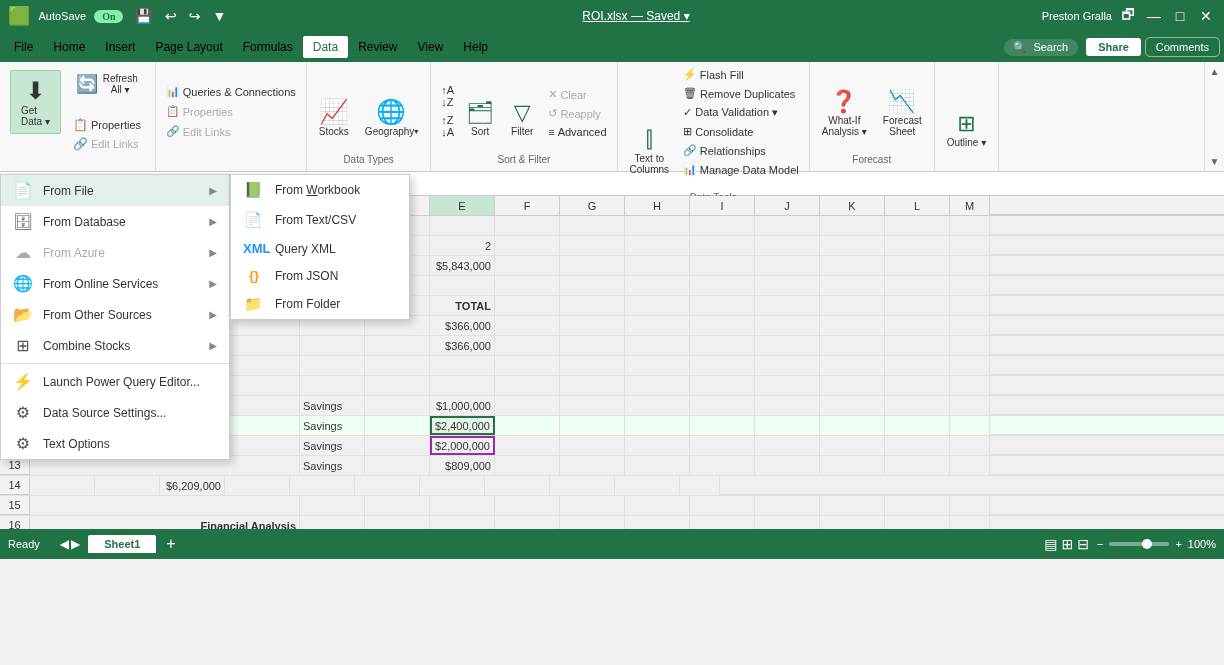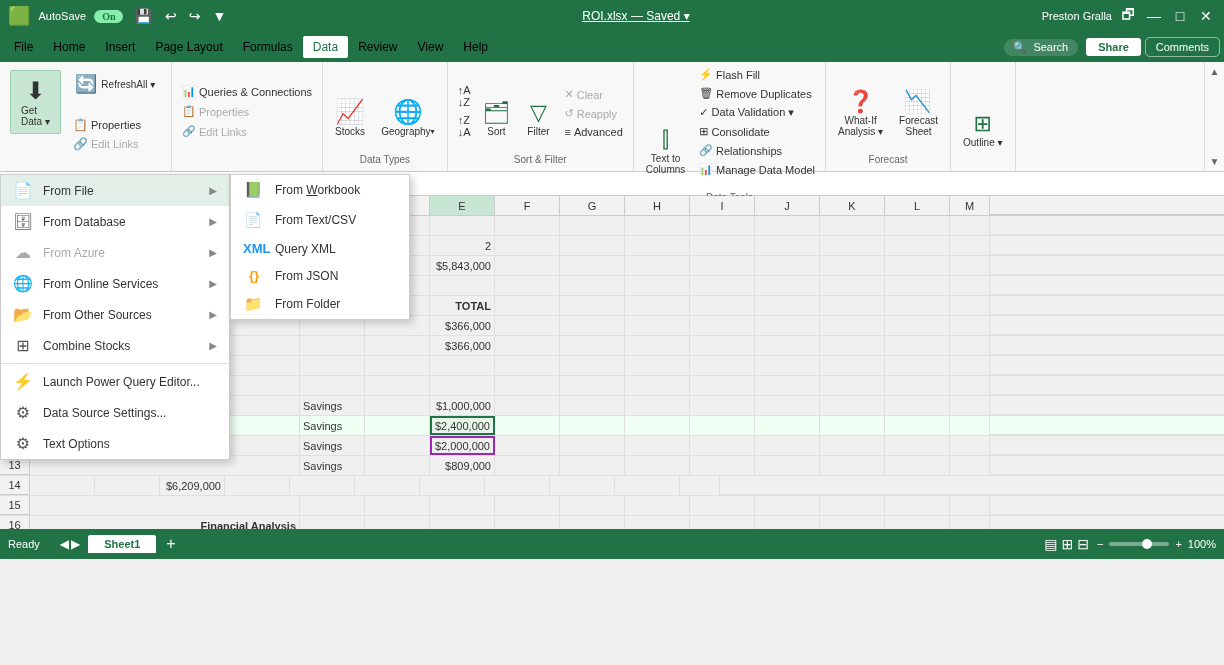--- a/index.html
+++ b/index.html
@@ -385,21 +385,21 @@
   <div class="ribbon-group" style="flex-direction:row;align-items:stretch;min-width:120px;">
     <div style="display:flex;flex-direction:column;align-items:center;justify-content:space-between;height:100%;padding:4px 4px 14px 4px;">
       <div class="get-data-btn" style="display:flex;flex-direction:column;align-items:center;padding:6px 10px;cursor:pointer;">
         <span style="font-size:24px;">⬇</span>
         <span style="font-size:10px;color:#333;">Get<br>Data ▾</span>
       </div>
     </div>
     <div style="display:flex;flex-direction:column;justify-content:space-between;height:100%;padding:4px 4px 14px 4px;gap:2px;">
       <div class="ribbon-btn" style="flex-direction:row;gap:4px;">
         <span style="font-size:18px;color:#217346;">🔄</span>
-        <div style="display:flex;flex-direction:row;">
+        <div style="display:flex;flex-direction:column;">
           <span style="font-size:10px;">Refresh</span>
           <span style="font-size:10px;">All ▾</span>
         </div>
       </div>
       <div style="display:flex;flex-direction:column;gap:1px;">
         <div class="ribbon-sub-btn">
           <span style="font-size:12px;">📋</span>
           <span>Properties</span>
         </div>
         <div class="ribbon-sub-btn" style="color:#aaa;">

